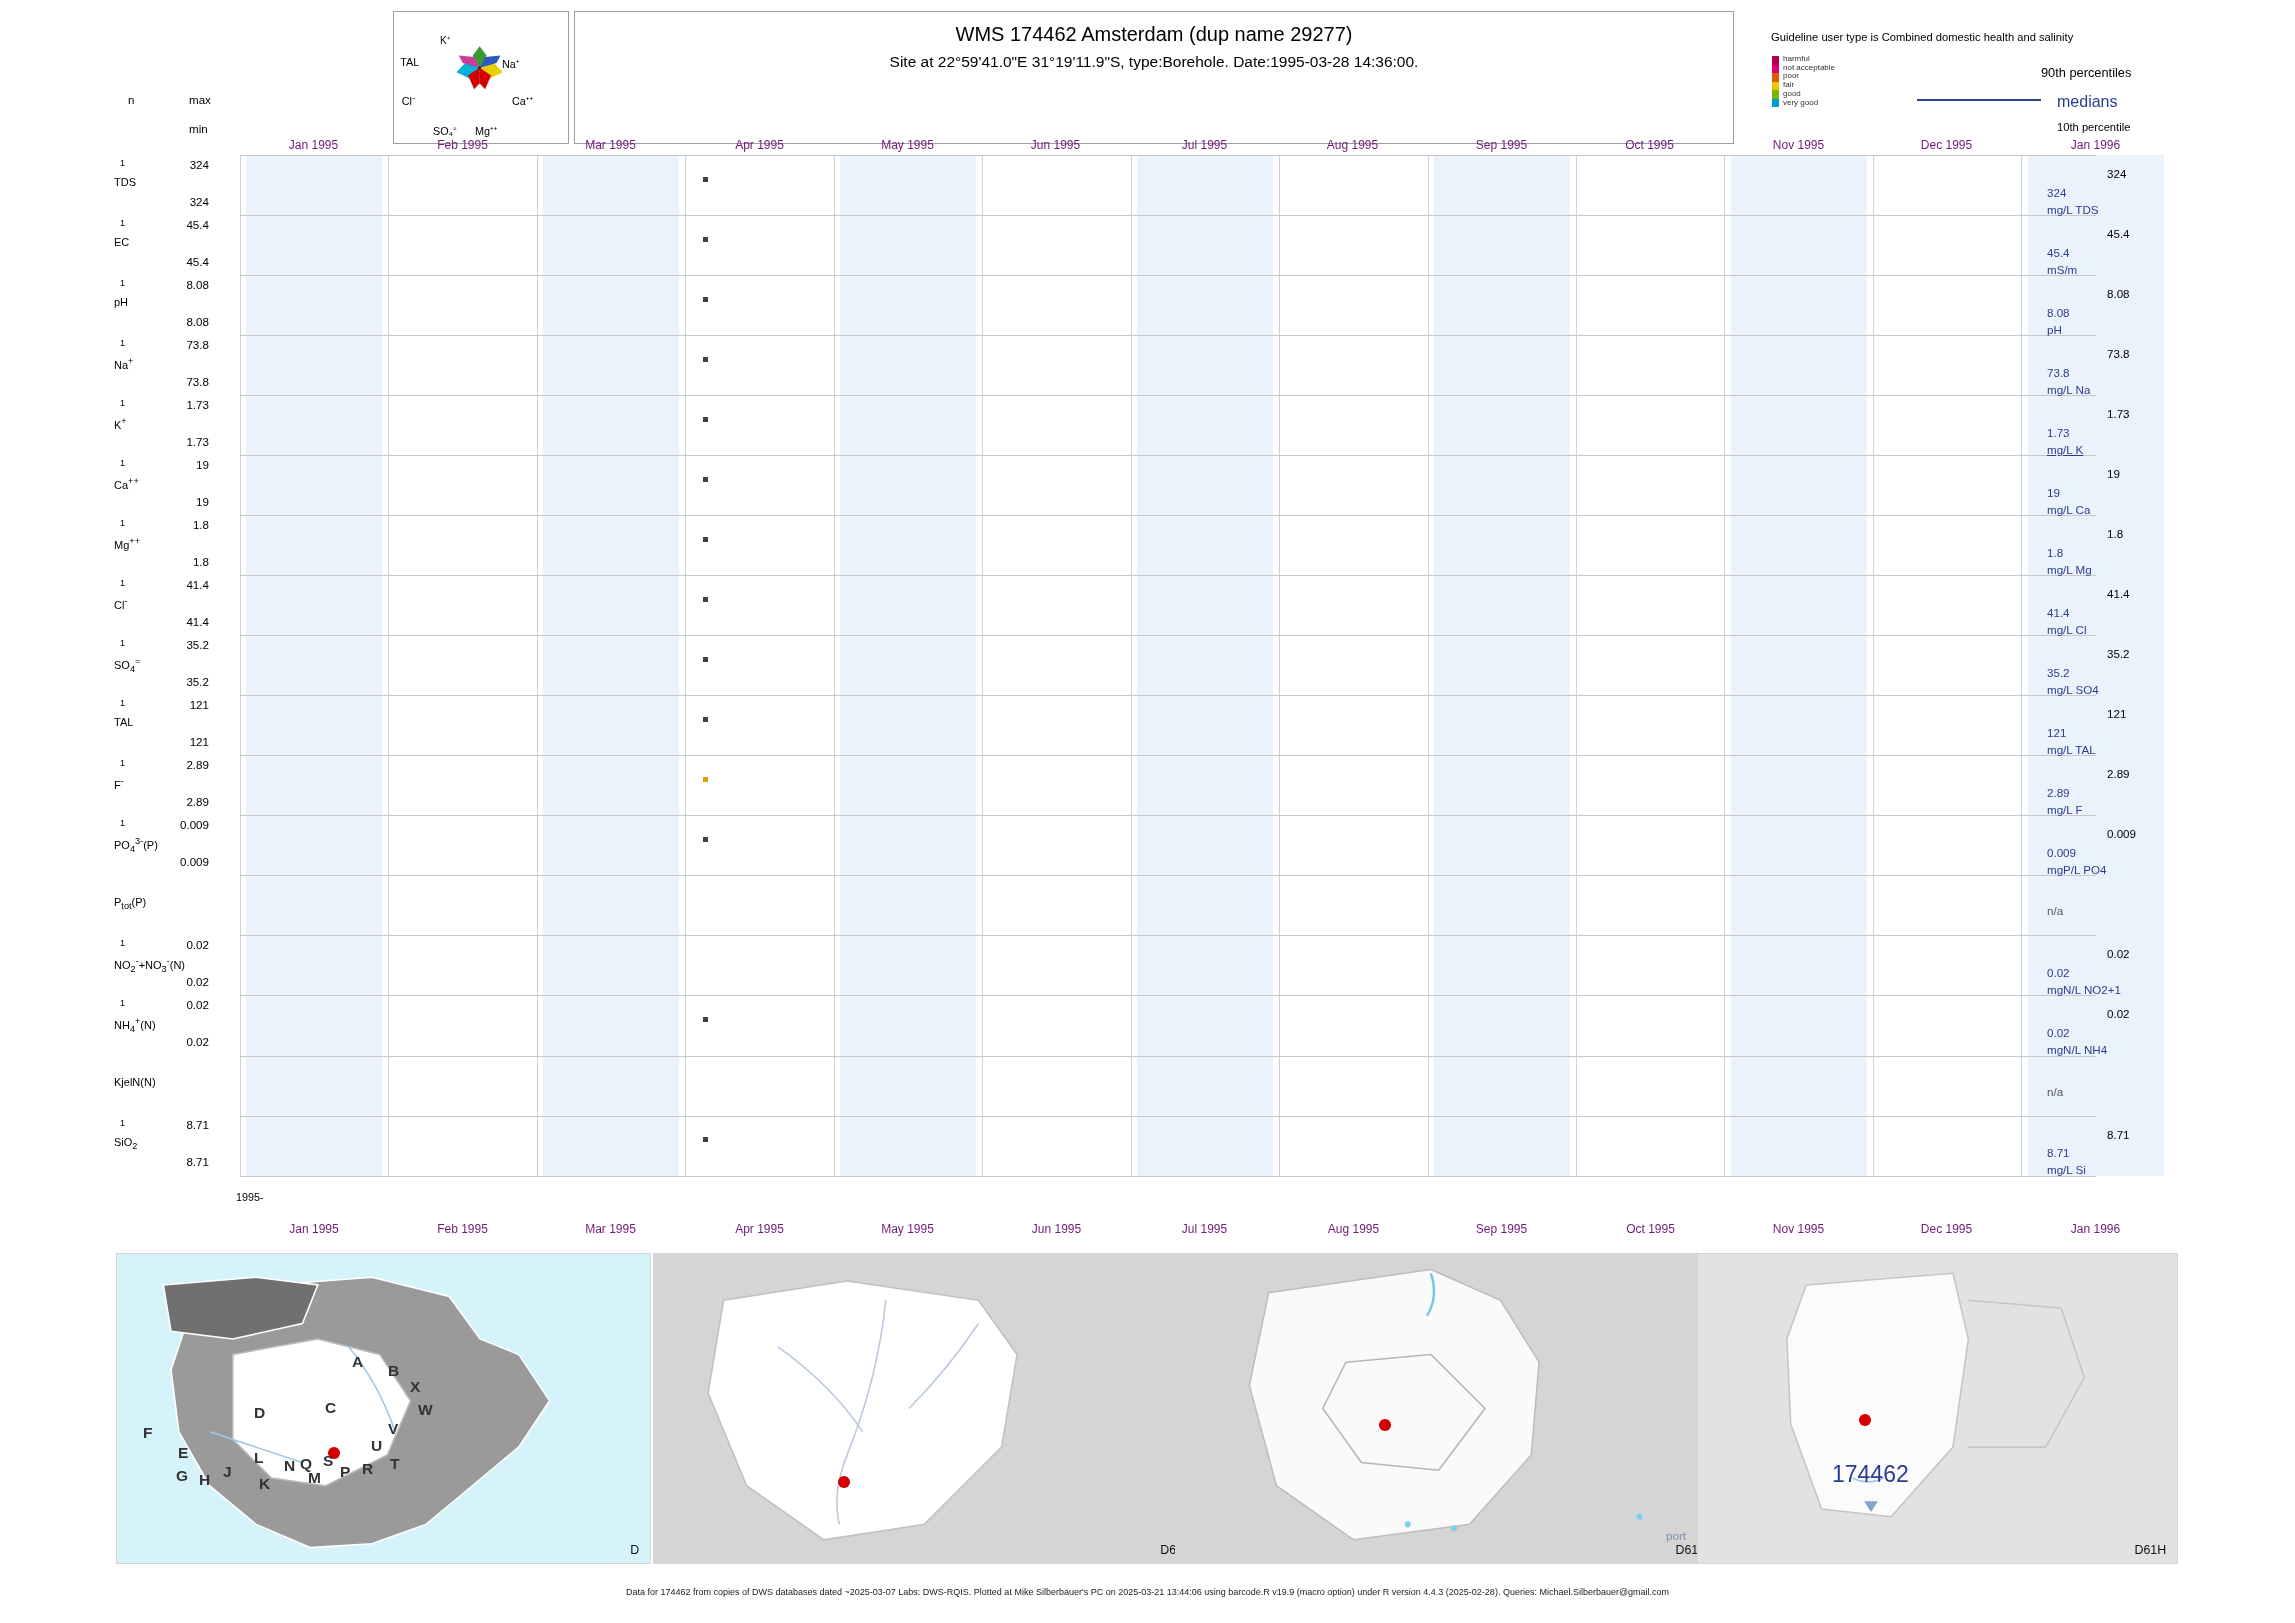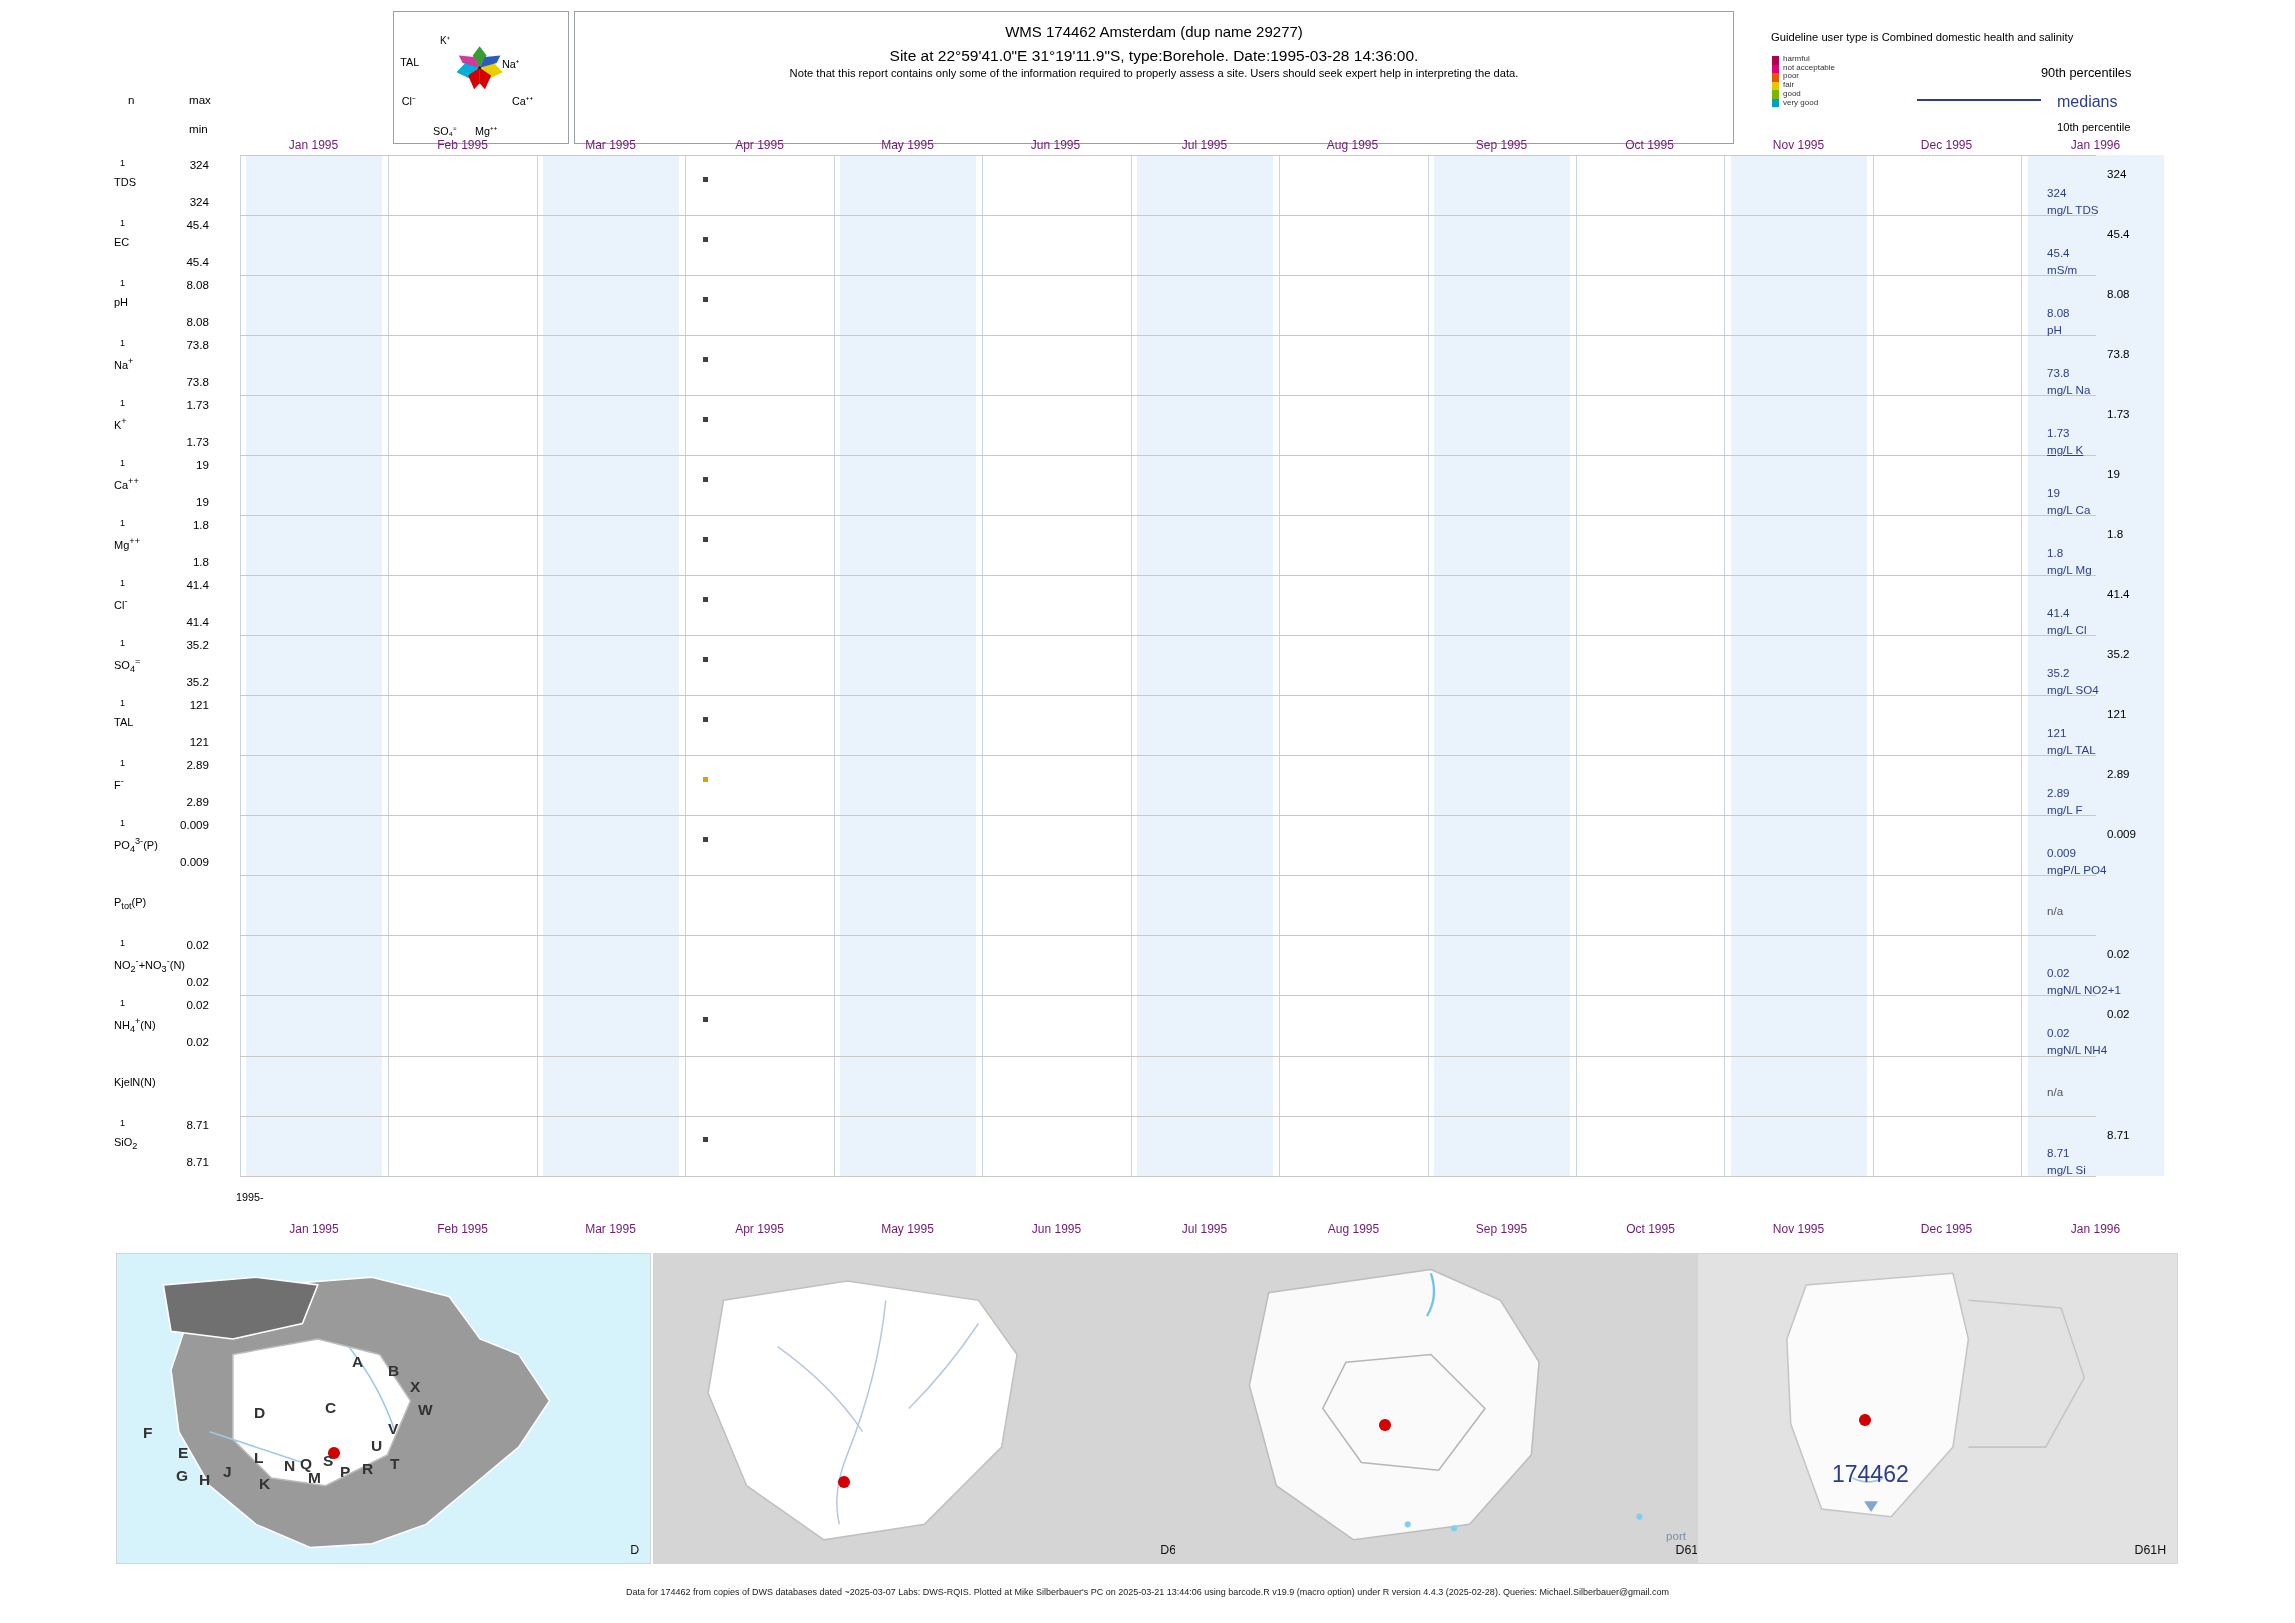--- a/index.html
+++ b/index.html
@@ -1,21 +1,21 @@
 <!DOCTYPE html>
 <html style="font-size:12.4px"><head>
 <meta charset="utf-8">
 <style>
   html,body{margin:0;padding:0;background:#ffffff;}
   body{width:2295px;height:1624px;font-family:"Liberation Sans",sans-serif;color:#000;position:relative;overflow:hidden;}
   .abs{position:absolute;}
   
   #maucha-box{left:393px;top:10.8px;width:174px;height:131px;border:0.8px solid #9aa0a6;background:#fff;}
   #title-box{left:574px;top:10.8px;width:1158px;height:131px;border:0.8px solid #9aa0a6;background:#fff;text-align:center;}
-  #title-box .t1{font-size:15px;margin-top:10.8px;}
+  #title-box .t1{font-size:20px;margin-top:10.8px;}
   #title-box .t2{font-size:15.5px;margin-top:7px;}
   #title-box .t3{font-size:11.2px;margin-top:7.7px;line-height:15.5px;}
   .maucha-lbl{position:absolute;font-size:10.8px;}
   
   #legend{left:1771px;top:31px;width:433px;}
   #legend .gl-title{font-size:11.2px;color:#000;}
   .legend-scale{position:absolute;left:1772px;top:56px;width:7px;height:51px;}
   .legend-scale div{height:8.5px;}
   .legend-words{position:absolute;left:1783px;top:55px;font-size:8px;line-height:8.7px;color:#333;}
   #pct90{position:absolute;left:2041px;top:65px;font-size:12.8px;color:#000;}
@@ -74,21 +74,20 @@
   <span class="maucha-lbl" style="left:118px;top:81px;">Ca⁺⁺</span>
   <span class="maucha-lbl" style="left:81px;top:111px;">Mg⁺⁺</span>
   <span class="maucha-lbl" style="left:39px;top:111px;">SO₄⁼</span>
   <span class="maucha-lbl" style="left:7.7px;top:81px;">Cl⁻</span>
   <span class="maucha-lbl" style="left:6.2px;top:44px;">TAL</span>
 </div>
 
 <div class="abs" id="title-box">
   <div class="t1">WMS 174462  Amsterdam (dup name 29277)</div>
   <div class="t2">Site at 22°59'41.0"E 31°19'11.9"S, type:Borehole. Date:1995-03-28 14:36:00.</div>
-  <div class="t3" style="margin-top:1.5px;">Note that this report contains only some of the information required to properly assess a site. Users should seek expert help in interpreting the data.</div>
 </div>
 
 <div class="abs" id="legend">
   <div class="gl-title">Guideline user type is Combined domestic health and salinity</div>
 </div>
 <div class="legend-scale" id="legend-scale">
     <div style="background: rgb(179, 0, 77);"></div>
     <div style="background: rgb(226, 0, 122);"></div>
     <div style="background: rgb(224, 90, 0);"></div>
     <div style="background: rgb(232, 198, 0);"></div>

